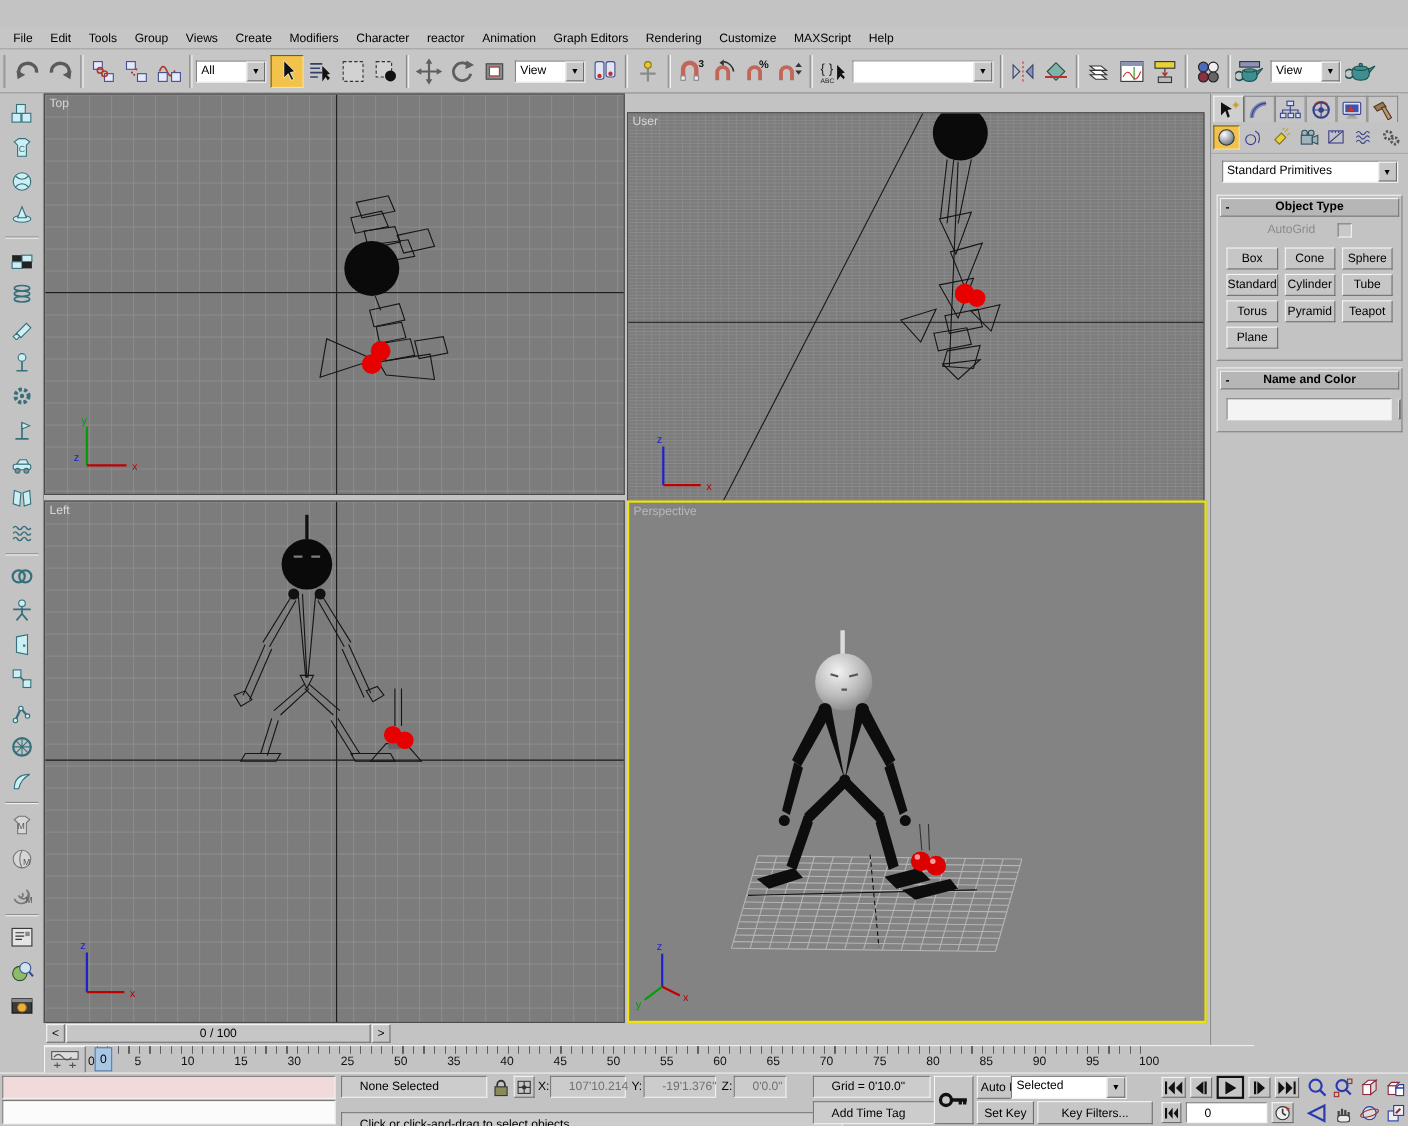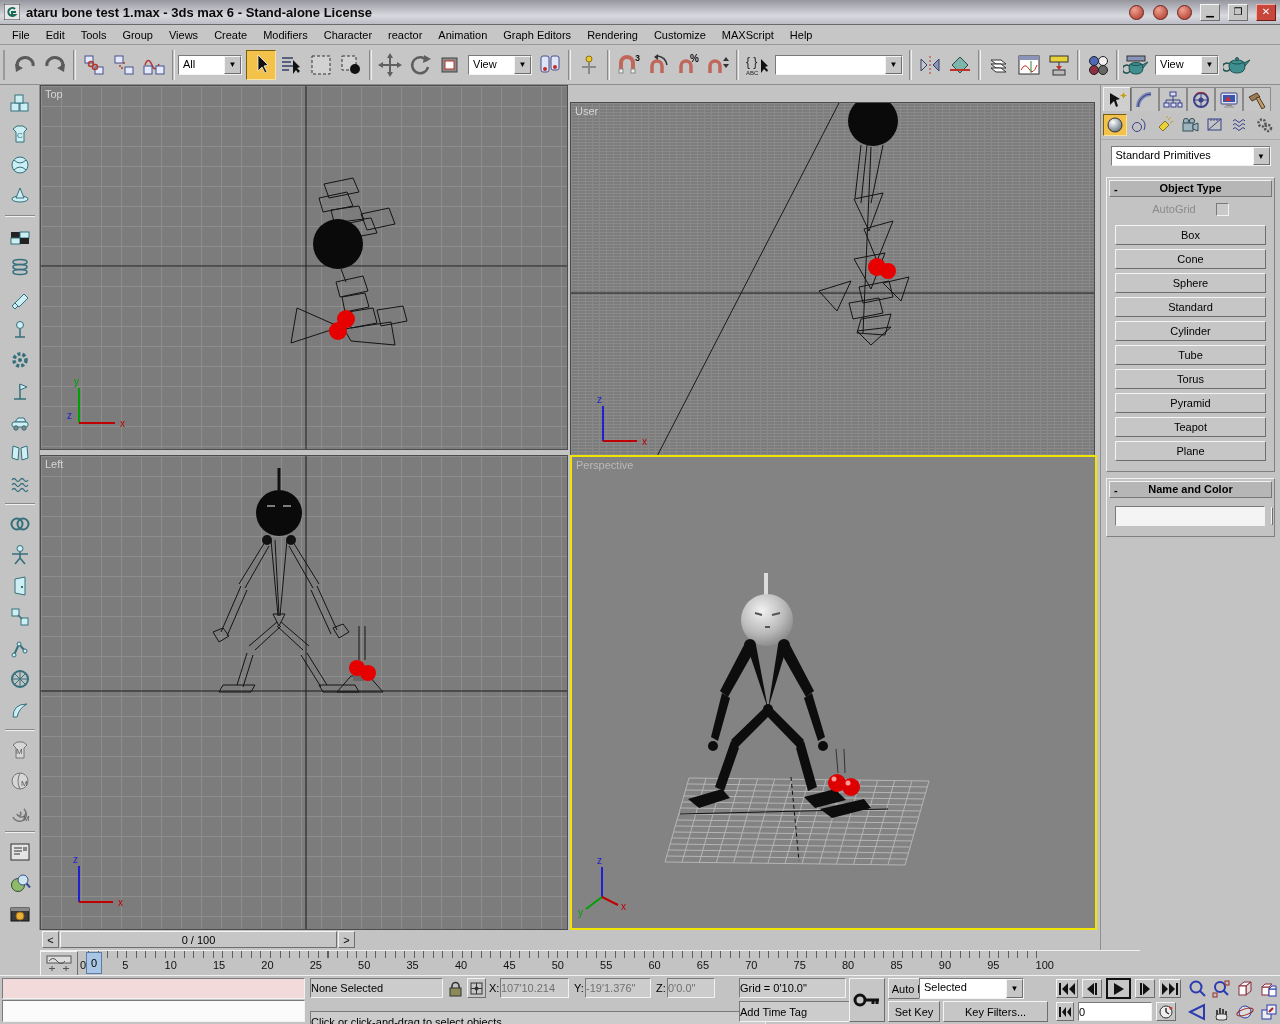--- a/index.html
+++ b/index.html
@@ -58,64 +58,51 @@
   .ctab{width:28px;height:24px;border:1px solid #8a8a8a;border-bottom:none;background:#c6c6c6;
     display:flex;align-items:center;justify-content:center;}
   .ctab.on{background:#cfcfcf;border-color:#f2f2f2 #6e6e6e transparent #f2f2f2;}
   .ccats{display:flex;padding:3px 2px;gap:1px;border-bottom:1px solid #aaa;}
   .cat{width:24px;height:22px;display:flex;align-items:center;justify-content:center;}
   .cat.on{background:#f2c24a;border:1px solid;border-color:#7a5c10 #f8e2a0 #f8e2a0 #7a5c10;}
   .rollout{margin:6px 5px 0 5px;border:1px solid;border-color:#f0f0f0 #808080 #808080 #f0f0f0;padding:2px;}
   .rhead{position:relative;background:#b6b6b6;border:1px solid;border-color:#f2f2f2 #777 #777 #f2f2f2;
     text-align:center;font-weight:bold;height:17px;line-height:15px;}
   .rminus{position:absolute;left:4px;top:1px;font-weight:bold;}
-  .ogrid{display:grid;grid-template-columns:1fr;gap:4px 6px;padding:6px 6px 8px 6px;}
+  .ogrid{display:grid;grid-template-columns:1fr 1fr 1fr;gap:4px 6px;padding:6px 6px 8px 6px;}
   .obtn{height:20px;font-size:11px;display:flex;align-items:center;justify-content:center;}
   .agrow{display:flex;align-items:center;justify-content:center;gap:20px;height:20px;color:#8a8a8a;margin-top:2px;}
   .chk{width:13px;height:13px;background:#c9c9c9;border:1px solid;border-color:#7a7a7a #f2f2f2 #f2f2f2 #7a7a7a;}
   .ncrow{display:flex;align-items:center;gap:6px;padding:8px 6px;}
   .nameinput{flex:1;height:20px;background:#f4f4f4;border:1px solid;
     border-color:#7a7a7a #f2f2f2 #f2f2f2 #7a7a7a;font:11px "Liberation Sans",sans-serif;padding:0 3px;}
   .swatch{width:18px;height:18px;background:#000;border:1px solid;border-color:#f2f2f2 #6e6e6e #6e6e6e #f2f2f2;}
   
   #timeslider{position:absolute;left:40px;top:930px;width:1058px;height:19px;background:#c3c3c3;}
   #trackbar{position:absolute;left:40px;top:950px;width:1100px;height:25px;background:#c3c3c3;
     border-top:1px solid #efefef;}
   .tick-strip{position:absolute;left:48px;top:0;width:958px;height:7px;
     background:repeating-linear-gradient(to right,#5f5f5f 0 1px,transparent 1px 9.58px);}
   .tick-labels{position:absolute;left:40px;top:8px;width:974px;display:flex;justify-content:space-between;}
   .tick-labels span{font-size:11px;color:#111;}
   #framemarker{position:absolute;left:46px;top:1px;width:16px;height:22px;background:#a9c6e4;
     border:1px solid #5b7aa6;display:flex;align-items:center;justify-content:center;}
   
   #bottombar{position:absolute;left:0;top:975px;width:1280px;height:49px;background:#c3c3c3;
     border-top:1px solid #f0f0f0;}
-  .f{display:flex;align-items:center;padding:0 0;white-space:nowrap;}
+  .f{display:flex;align-items:center;padding:0 16px;white-space:nowrap;}
   .lbl{position:absolute;font-size:11px;}
   .gray{color:#707070;}
   .pbtn{position:absolute;display:flex;align-items:center;justify-content:center;}
 </style>
 </head>
 <body>
 
 <div id="screen">
 
-  <div id="titlebar">
-    <svg width="16" height="16">
-        <rect x="0" y="0" width="16" height="16" fill="#e8e8e8" stroke="#333"></rect>
-        <path d="M11,5 A4,4 0 1 0 11,11 L8,11 L8,8 L12,8" fill="none" stroke="#1a6a5a" stroke-width="2"></path>
-      </svg>
-    <span class="ttl">ataru bone test 1.max - 3ds max 6 - Stand-alone License</span>
-    <span class="winround"></span>
-    <span class="winround"></span>
-    <span class="winround"></span>
-    <span class="winsq raised cc">▁</span>
-    <span class="winsq raised cc">❐</span>
-    <span class="winsq raised winclose cc">✕</span>
-  </div>
 
   <div id="menubar">
     <span>File</span>
     <span>Edit</span>
     <span>Tools</span>
     <span>Group</span>
     <span>Views</span>
     <span>Create</span>
     <span>Modifiers</span>
     <span>Character</span>
@@ -817,21 +804,21 @@
           <path d="M3,6 q4,-5 8,0 t8,0" fill="none" stroke="#555"></path>
           <path d="M6,11 L6,16 M3,13.5 L9,13.5 M20,11 L20,16 M17,13.5 L23,13.5" stroke="#555"></path>
         </svg>
     </span>
     <div class="tick-strip"></div>
     <div class="tick-labels">
       <span>0</span>
         <span>5</span>
         <span>10</span>
         <span>15</span>
-        <span>20</span>
+        <span>30</span>
         <span>25</span>
         <span>50</span>
         <span>35</span>
         <span>40</span>
         <span>45</span>
         <span>50</span>
         <span>55</span>
         <span>60</span>
         <span>65</span>
         <span>70</span>

